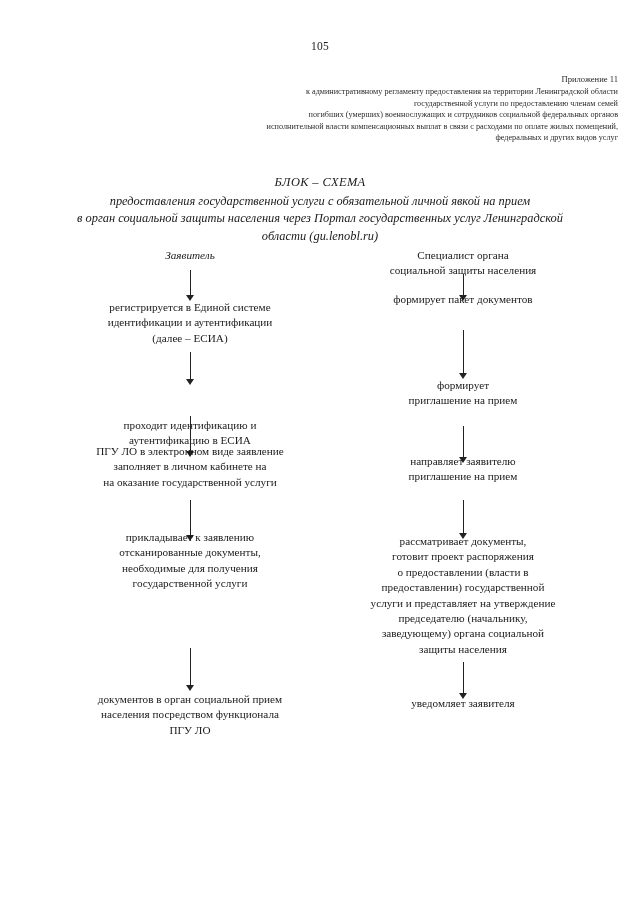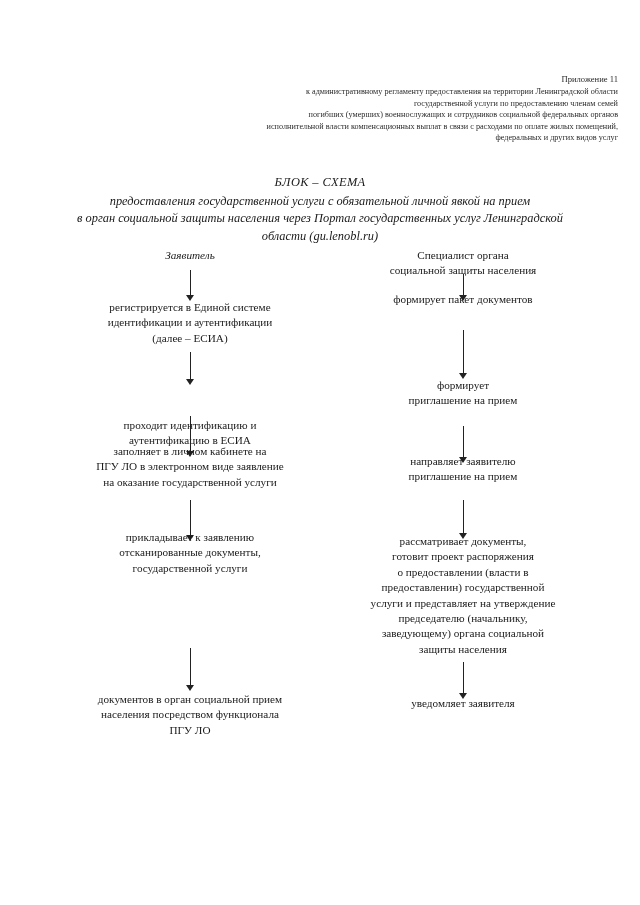--- a/index.html
+++ b/index.html
@@ -106,20 +106,21 @@
     border-left: 4px solid transparent;
     border-right: 4px solid transparent;
     border-top: 6px solid #222;
   }
 </style>
 </head>
 <body>
 
 <div class="page">
 
+  <div class="page-number">105</div>
 
   <div class="appendix-block">
     <span class="line first">Приложение 11</span>
     <span class="line">к  административному регламенту предоставления на территории Ленинградской области</span>
     <span class="line">государственной услуги  по  предоставлению членам семей</span>
     <span class="line">погибших (умерших) военнослужащих и сотрудников социальной федеральных органов</span>
     <span class="line">исполнительной власти компенсационных выплат  в связи с расходами по оплате жилых помещений,</span>
     <span class="line">федеральных и других видов услуг</span>
   </div>
 
@@ -158,33 +159,34 @@
         <span class="nline">проходит идентификацию и</span>
         <span class="nline">аутентификацию в ЕСИА</span>
       </div>
 
       <div class="arrow" style="left:135px; top:168px; height:42px;">
         <span class="stem" style="height:36px;"></span>
         <span class="head" style="top:35px;"></span>
       </div>
 
       <div class="node" style="top:196px;">
+        <span class="nline">ПГУ ЛО в электронном виде заявление</span>
         <span class="nline">заполняет в личном кабинете на</span>
-        <span class="nline">ПГУ ЛО в электронном виде заявление</span>
         <span class="nline">на оказание государственной услуги</span>
       </div>
 
       <div class="arrow" style="left:135px; top:252px; height:42px;">
         <span class="stem" style="height:36px;"></span>
         <span class="head" style="top:35px;"></span>
       </div>
 
       <div class="node" style="top:282px;">
         <span class="nline">прикладывает  к заявлению</span>
         <span class="nline">отсканированные документы,</span>
+        <span class="nline">необходимые для получения</span>
         <span class="nline">государственной услуги</span>
       </div>
 
       <div class="arrow" style="left:135px; top:400px; height:44px;">
         <span class="stem" style="height:38px;"></span>
         <span class="head" style="top:37px;"></span>
       </div>
 
       <div class="node" style="top:444px;">
         <span class="nline">документов в орган социальной прием</span>

